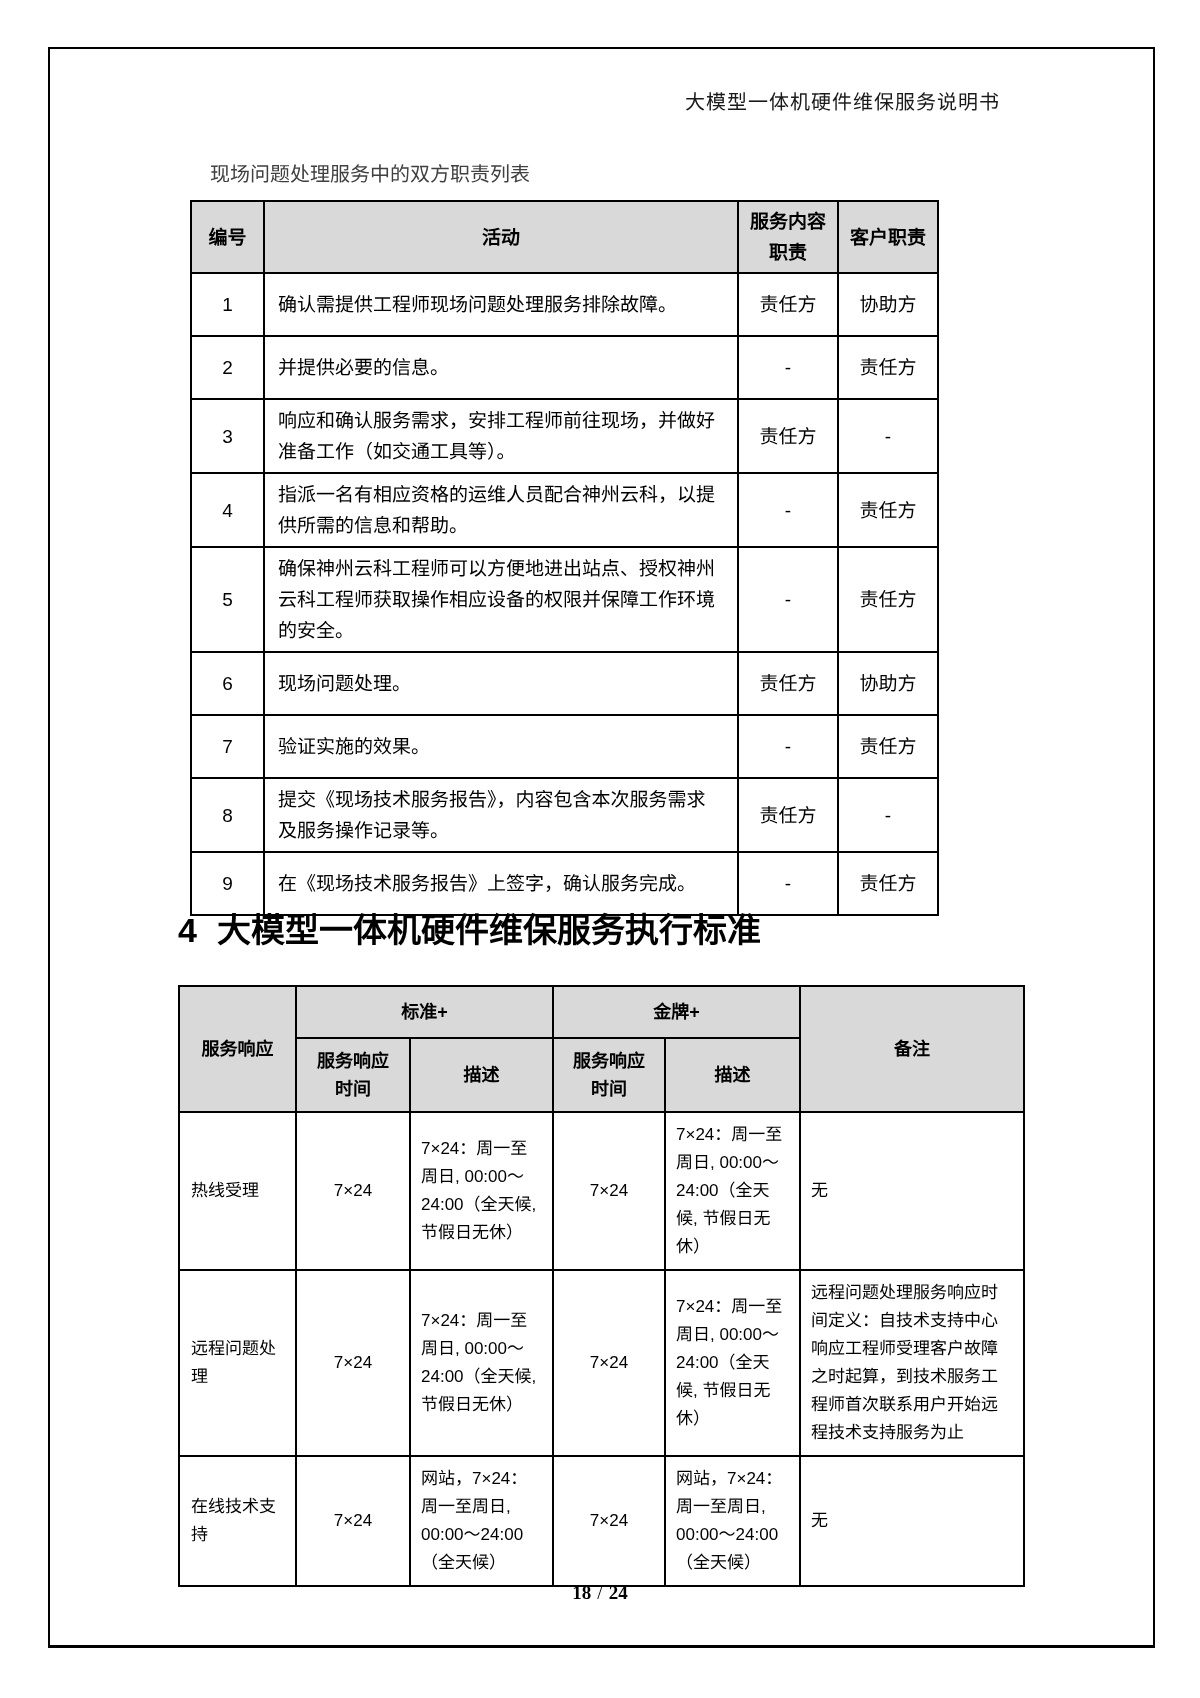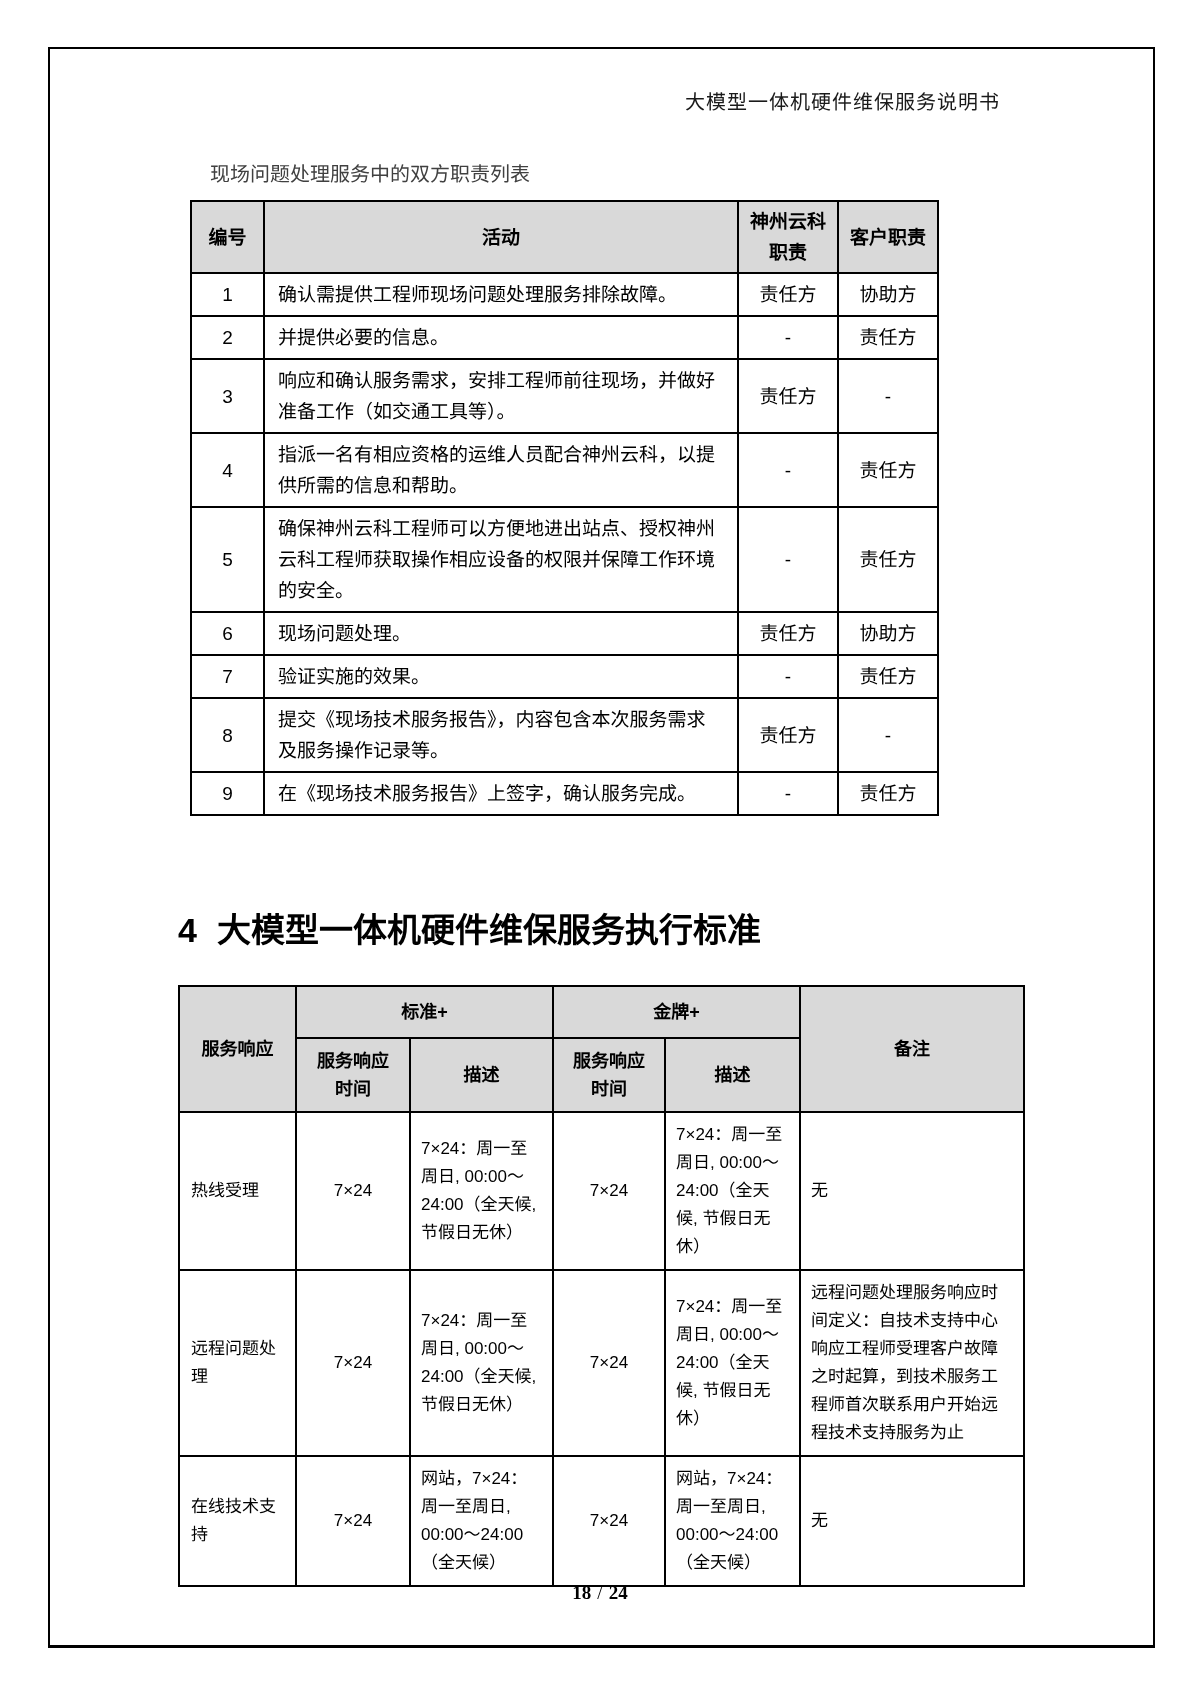--- a/index.html
+++ b/index.html
@@ -39,21 +39,21 @@
   td { vertical-align: middle; }
 
   
   .t1 {
     position: absolute; left: 190px; top: 200px; width: 747px;
     font-size: 19px; line-height: 31px; border-radius: 25px;
   }
   .t1 th { height: 63px; font-size: 19px; }
   .t1 td { padding: 5px 13px; }
   .t1 .c-id   { text-align: center; padding: 5px 2px; }
-  .t1 .c-role { text-align: center; padding: 5px 4px; }
+  .t1 .c-role { text-align: center; padding: 15px 4px; }
 
   
   .section-heading {
     position: absolute; left: 178px; top: 912px;
     font-size: 34px; font-weight: bold; color: #000;
     line-height: 36px; white-space: nowrap;
   }
   .section-heading .num { display: inline-block; margin-right: 20px; }
 
   
@@ -93,21 +93,21 @@
     <colgroup>
       <col style="width:73px">
         <col style="width:474px">
         <col style="width:100px">
         <col style="width:100px">
     </colgroup>
     <thead>
       <tr>
         <th>编号</th>
         <th>活动</th>
-        <th>神州云科
+        <th>服务内容
 职责</th>
         <th>客户职责</th>
       </tr>
     </thead>
     <tbody>
       <tr>
         <td class="c-id">1</td>
         <td class="c-activity">确认需提供工程师现场问题处理服务排除故障。</td>
         <td class="c-role">责任方</td>
         <td class="c-role">协助方</td>

